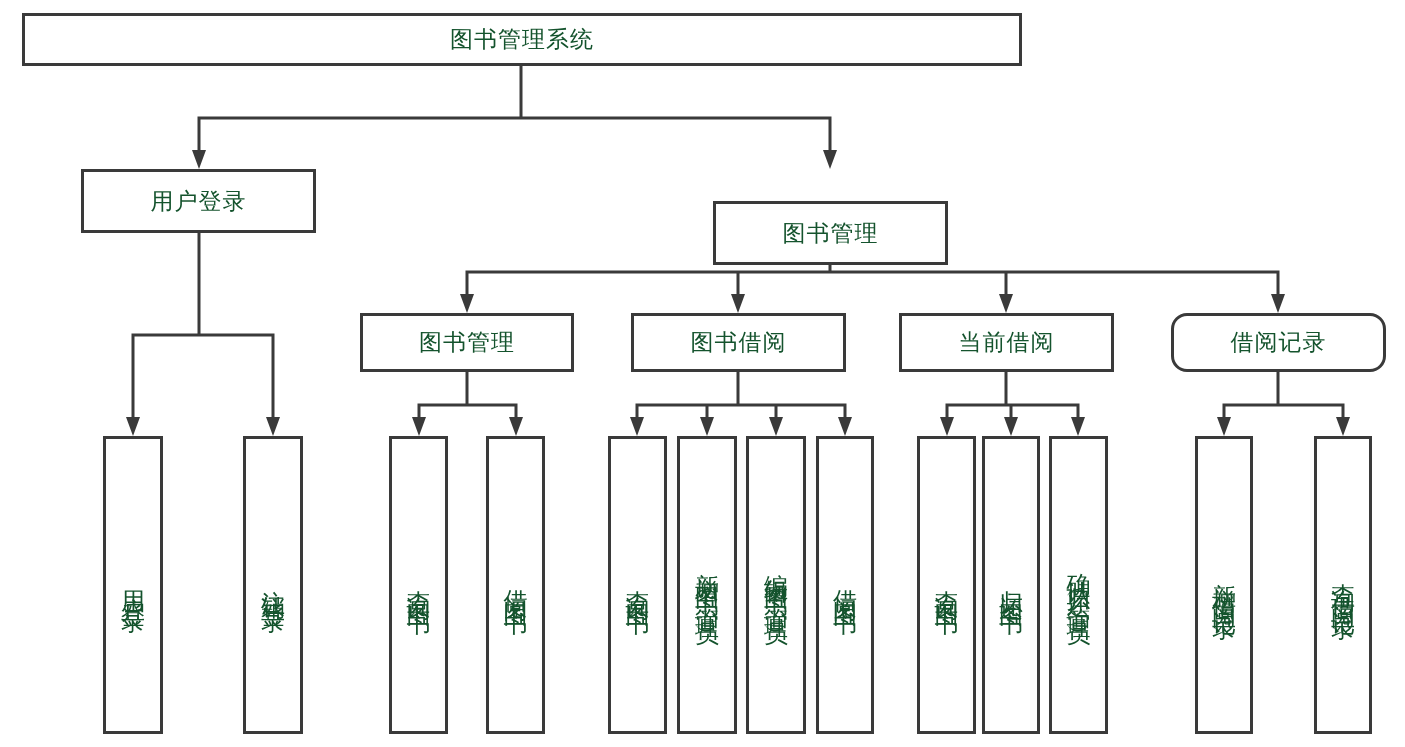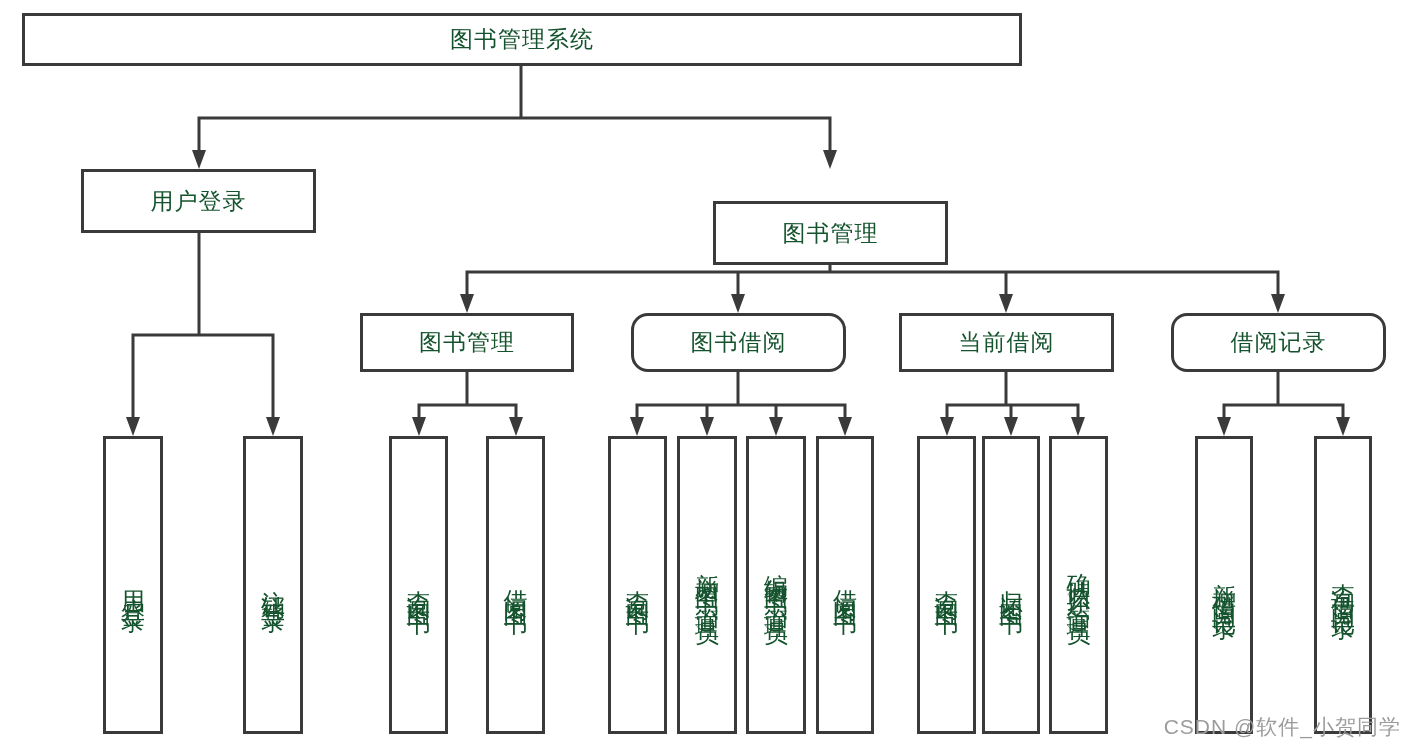--- a/index.html
+++ b/index.html
@@ -122,21 +122,21 @@
   <div class="box hbox" style="left:81px; top:169px; width:235px; height:64px;">
     <span class="lbl">用户登录</span>
   </div>
   <div class="box hbox" style="left:713px; top:169px; width:235px; height:64px;margin-top:32px;">
     <span class="lbl">图书管理</span>
   </div>
 
   <div class="box hbox" style="left:360px; top:313px; width:214px; height:59px;">
     <span class="lbl">图书管理</span>
   </div>
-  <div class="box hbox" style="left:631px; top:313px; width:215px; height:59px;border-radius:17px;">
+  <div class="box hbox" style="left:631px; top:313px; width:215px; height:59px;">
     <span class="lbl">图书借阅</span>
   </div>
   <div class="box hbox" style="left:899px; top:313px; width:215px; height:59px;">
     <span class="lbl">当前借阅</span>
   </div>
   <div class="box hbox" style="left:1171px; top:313px; width:215px; height:59px;border-radius:16px;">
     <span class="lbl">借阅记录</span>
   </div>
 
   <div class="box vbox" style="left:103px; top:436px; width:60px; height:298px;">
@@ -176,15 +176,14 @@
     <span class="lbl">确认归还（管理员）</span>
   </div>
 
   <div class="box vbox" style="left:1195px; top:436px; width:58px; height:298px;">
     <span class="lbl">新增借阅记录</span>
   </div>
   <div class="box vbox" style="left:1314px; top:436px; width:58px; height:298px;">
     <span class="lbl">查询借阅记录</span>
   </div>
 
-  <div class="watermark">CSDN @软件_小贺同学</div>
 
 </div>
 
 </body></html>

